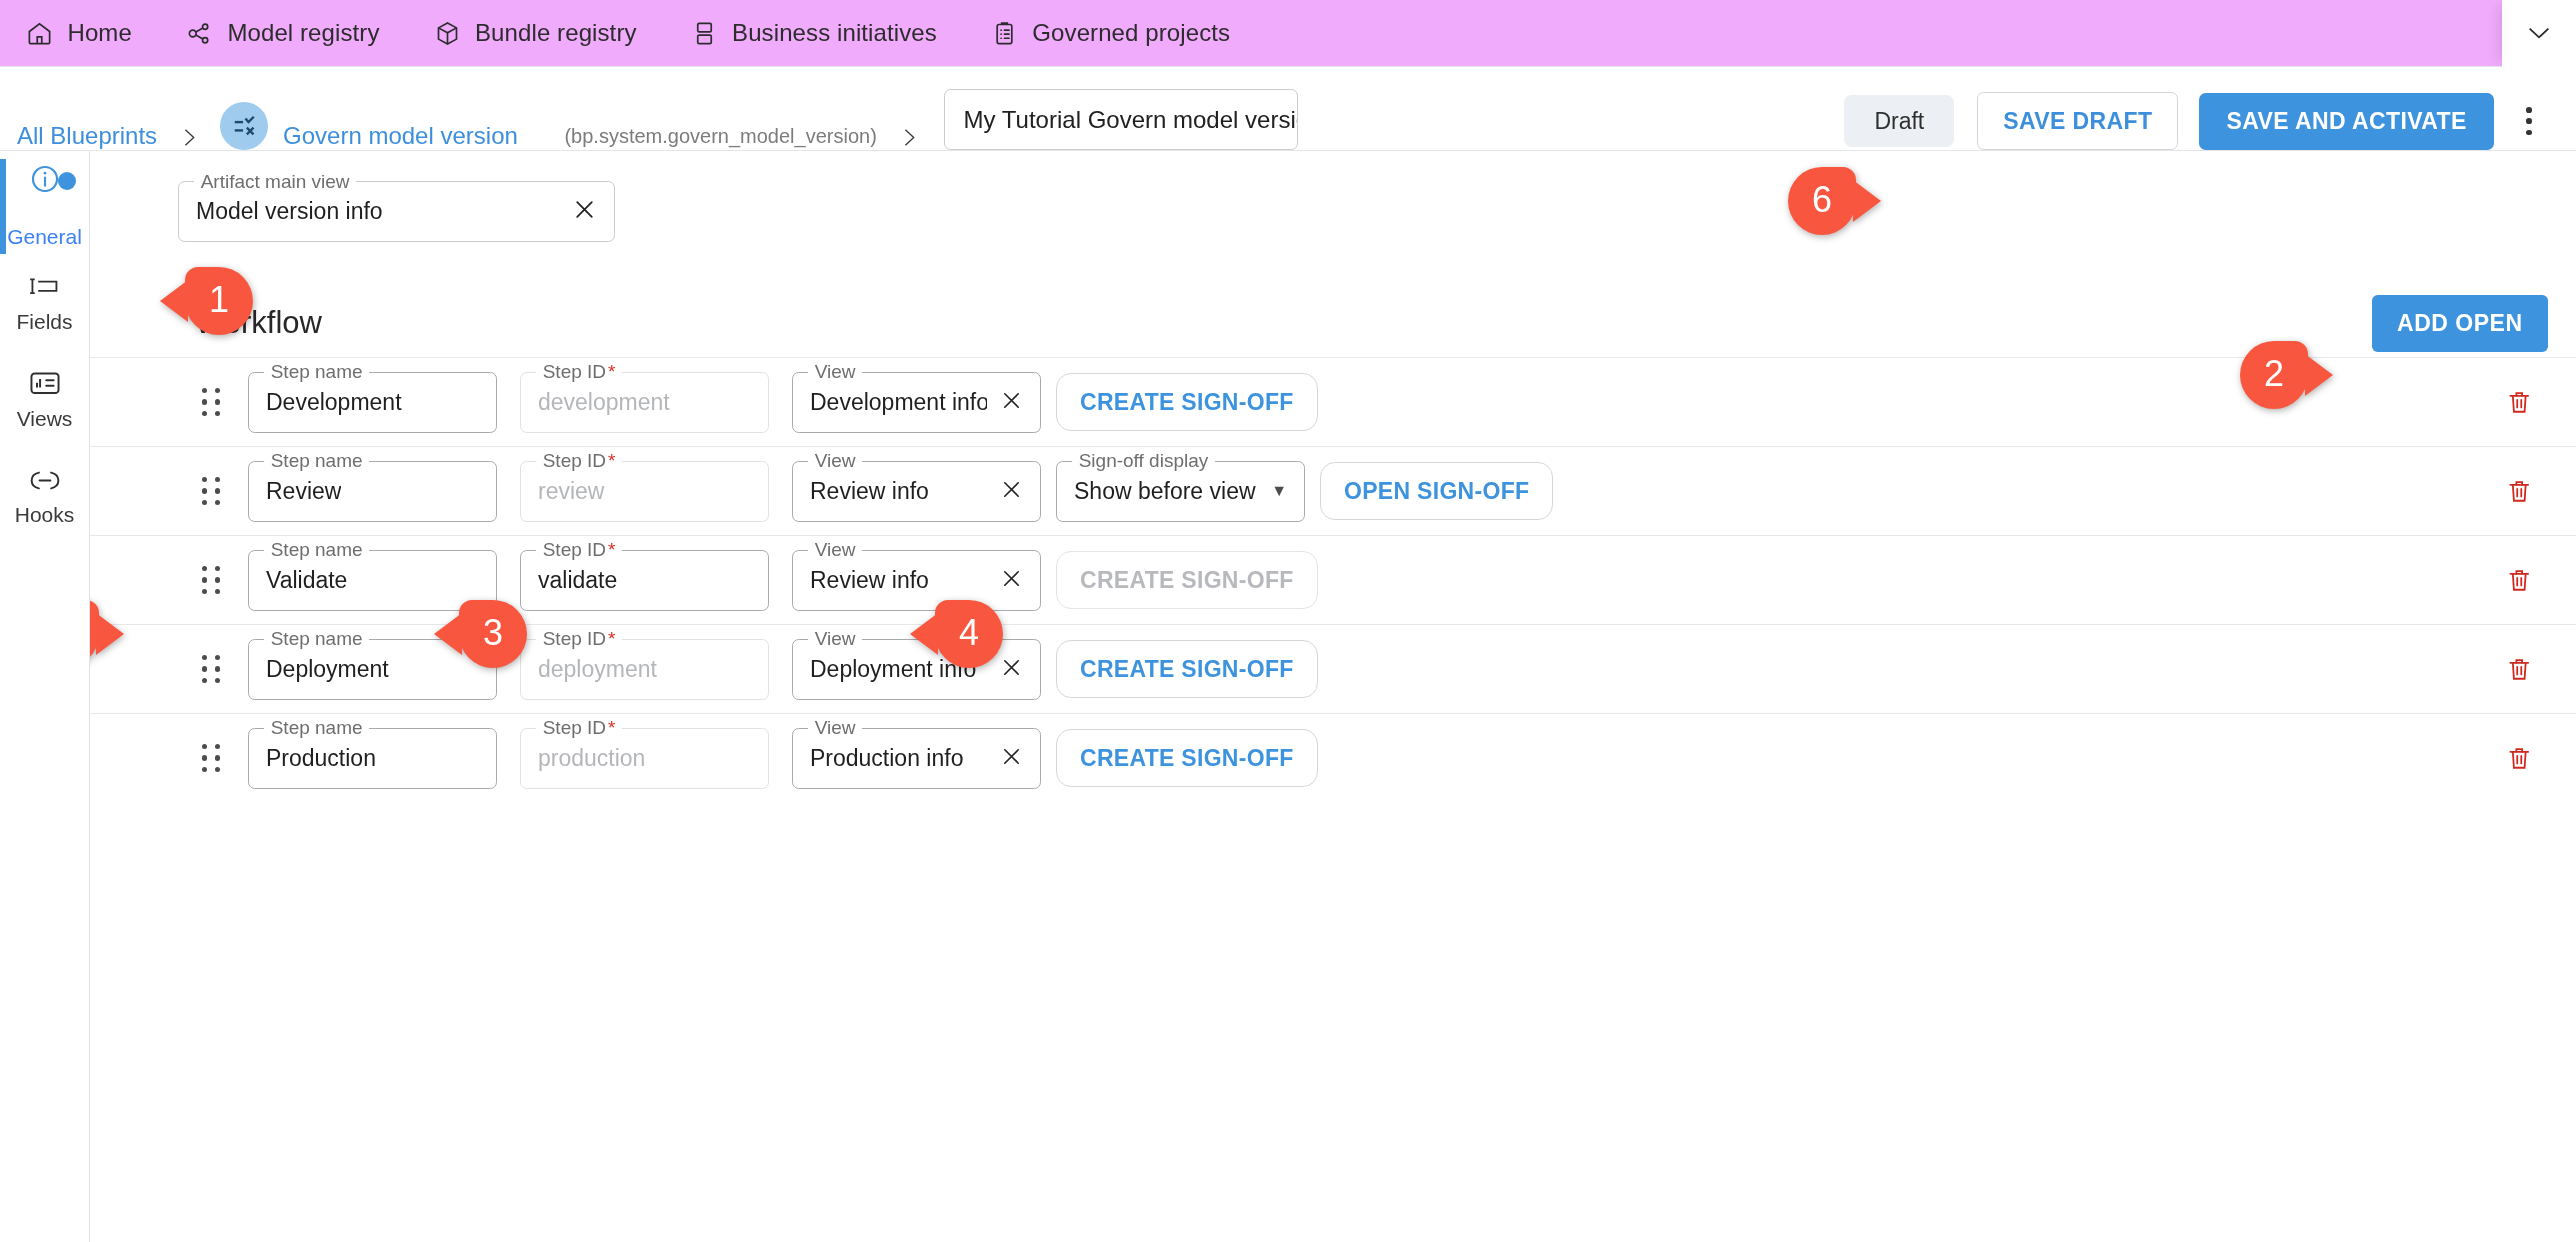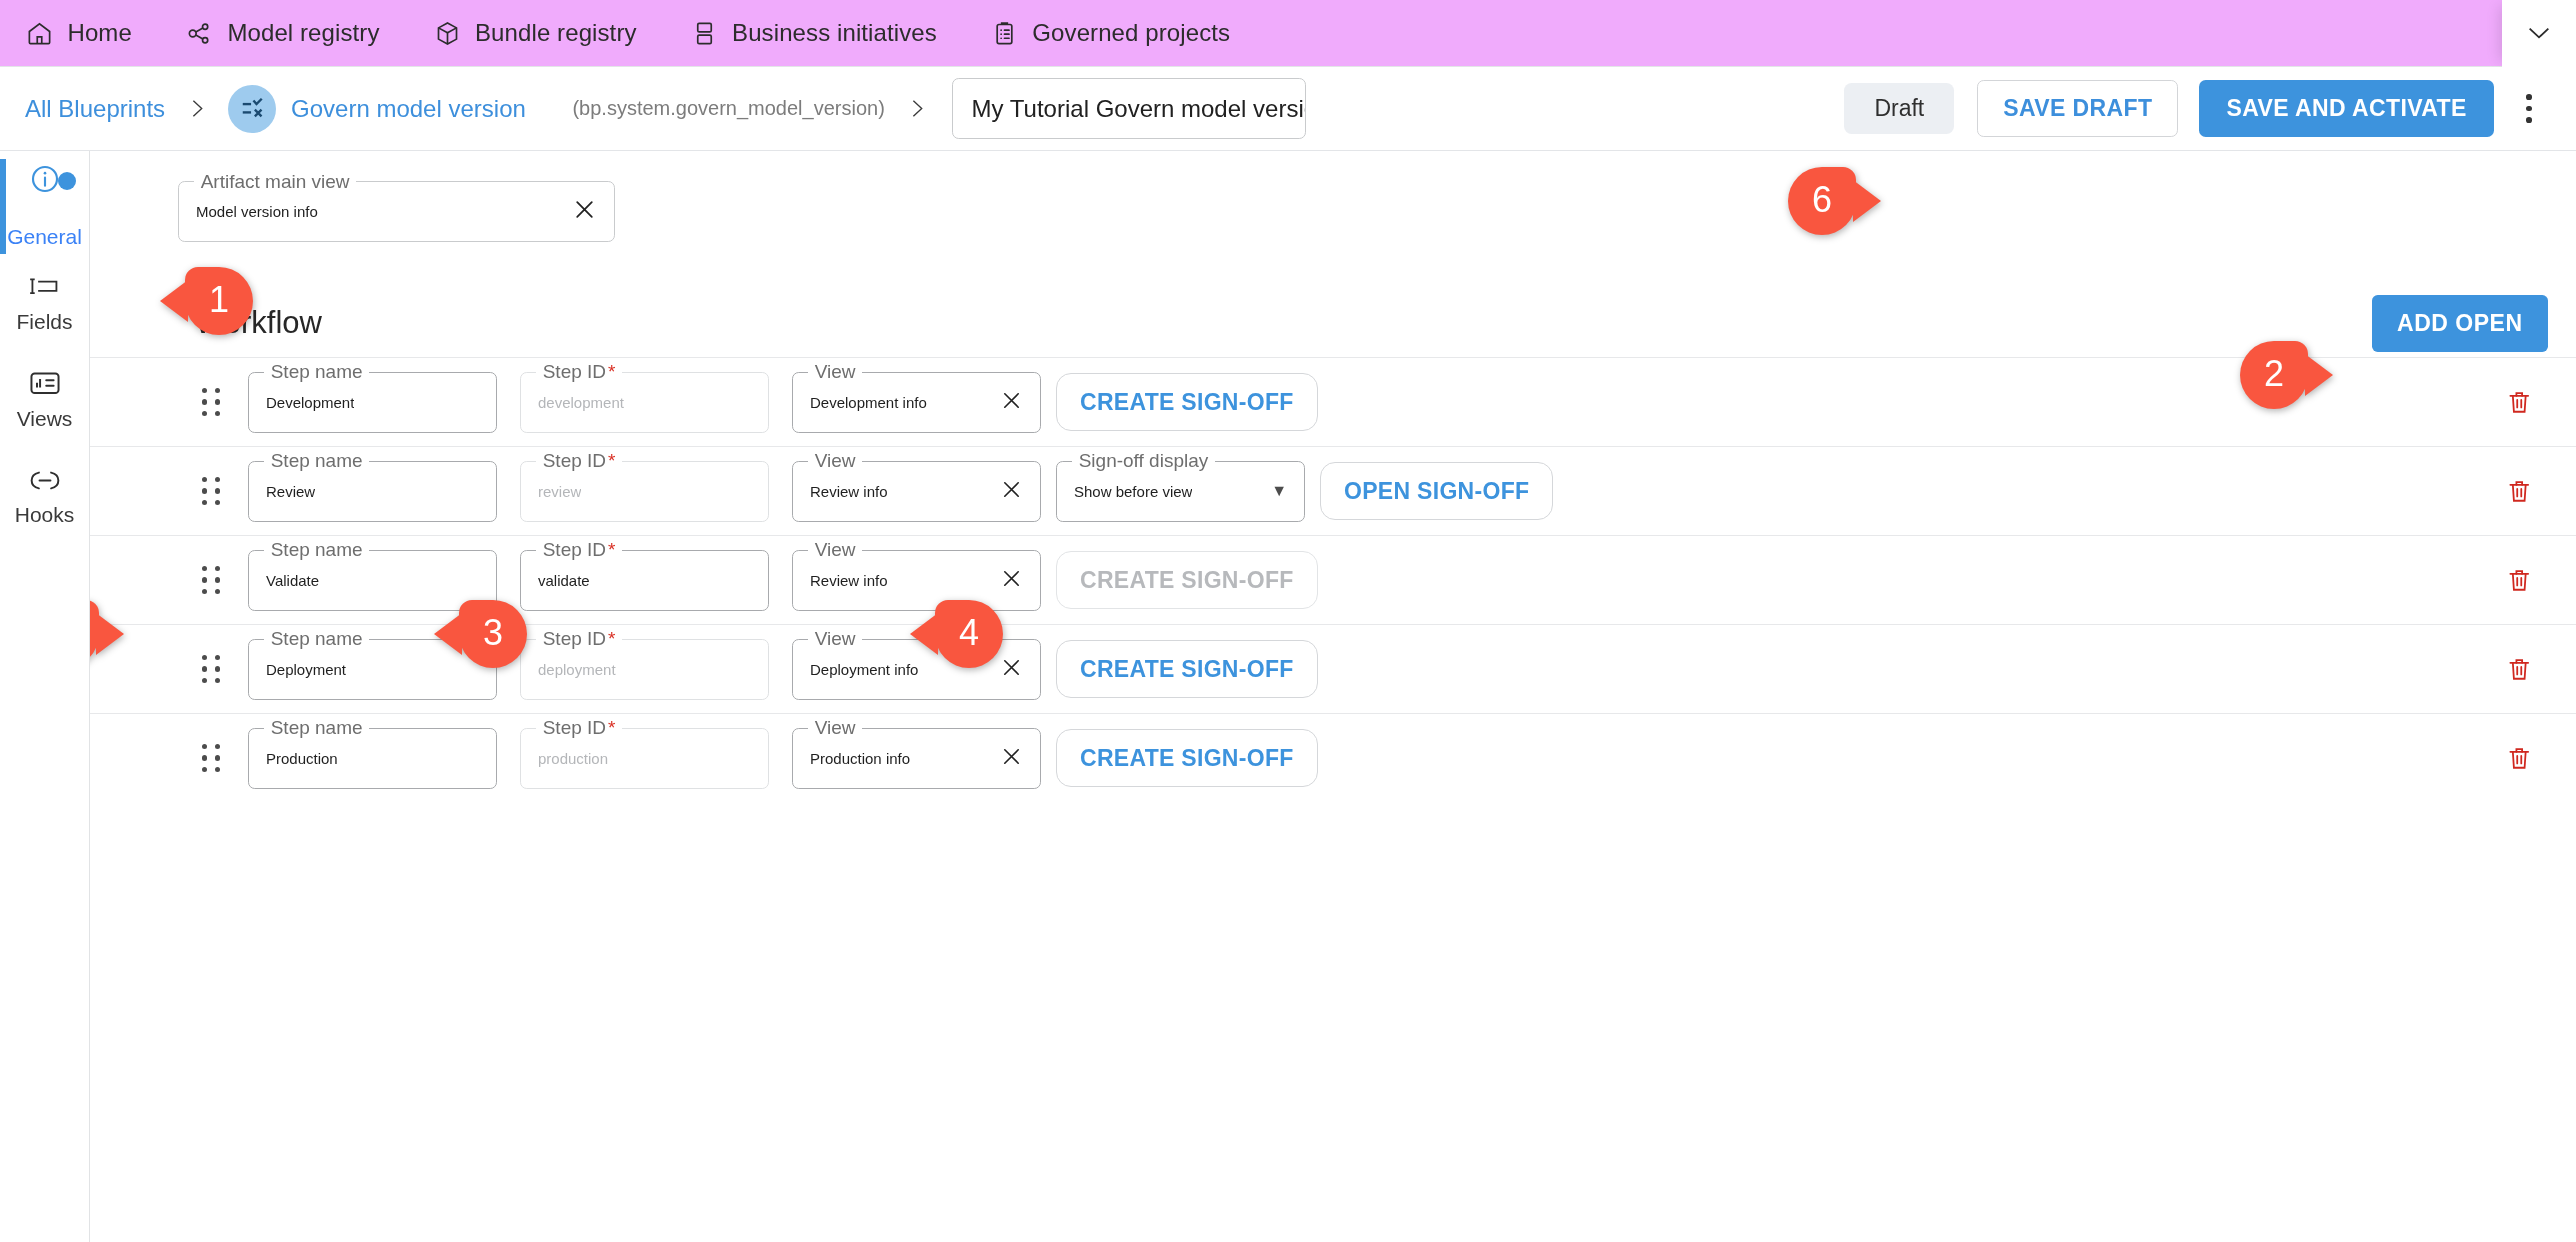--- a/index.html
+++ b/index.html
@@ -49,22 +49,22 @@
     background:#fff;
     box-shadow:-7.6px 0 13.3px -5.7px rgba(0,0,0,.13);
     cursor:pointer;
   }
 
   
   .bcbar{
     position:relative;
     height:84px;
     display:flex;
-    align-items:center;
-    padding:0 25px 0 25px;
+    align-items:flex-end;
+    padding:0 25px 0 17px;
     background:#fff;
     border-bottom:1px solid #e3e5e8;
   }
   .bc-link{
     font-size:24px;
     color:#3d8fdc;
     cursor:pointer;
     white-space:nowrap;
   }
   .bc-sep{
@@ -219,21 +219,21 @@
     position:absolute;
     top:-11.4px;left:15px;
     background:#fff;
     padding:0 6.7px;
     font-size:19px;
     color:#6e6e6e;
     white-space:nowrap;
     line-height:21px;
   }
   .fld > .legend .req{color:#d93025;margin-left:1.9px;}
-  .fld .val{font-size:15px;color:#1f1f1f;white-space:nowrap;overflow:hidden;}
+  .fld .val{font-size:23px;color:#1f1f1f;white-space:nowrap;overflow:hidden;}
   .fld.disabled .val{color:#b4b6b9;}
   .fld .clear{
     margin-left:auto;
     font-size:26px;color:#222;
     line-height:1;cursor:pointer;
     padding-left:13.3px;
   }
   .fld .sel-caret{
     margin-left:auto;
     color:#4d4d4d;font-size:16px;padding-left:13.3px;

